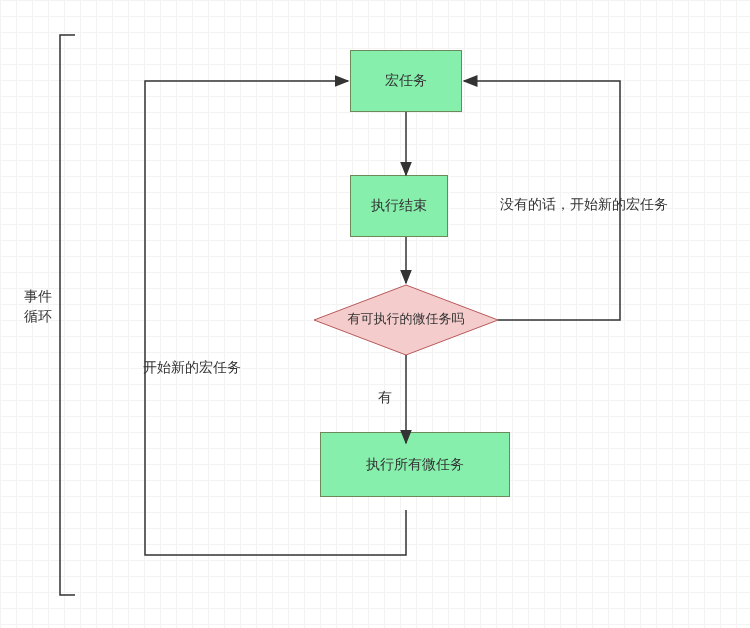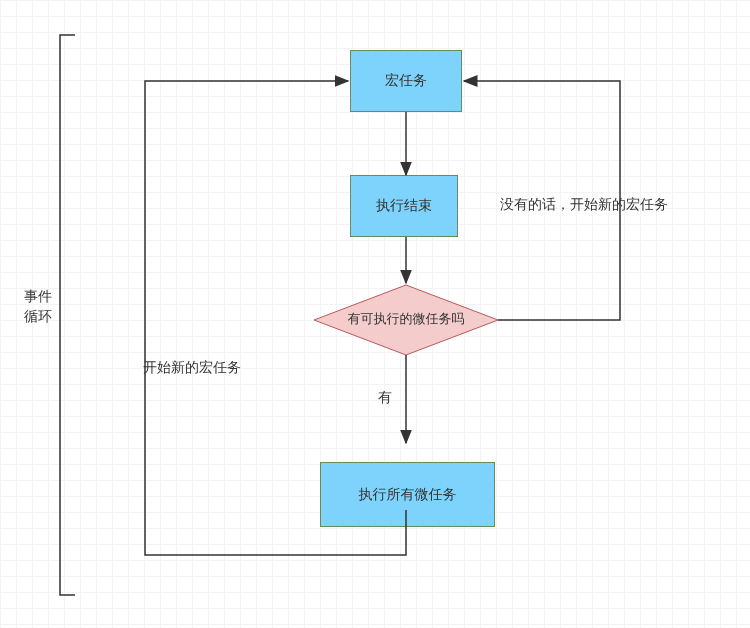--- a/index.html
+++ b/index.html
@@ -19,21 +19,21 @@
         linear-gradient(#e8e8e8 1px, transparent 1px),
         linear-gradient(90deg, #e8e8e8 1px, transparent 1px),
         linear-gradient(#d8d8d8 1px, transparent 1px),
         linear-gradient(90deg, #d8d8d8 1px, transparent 1px);
       background-size: 16px 16px, 16px 16px, 80px 80px, 80px 80px;
       opacity: 0.5;
     }
     .node-rect {
       position: absolute;
       border: 1px solid #6a8a5a;
-      background: #7dd3fc;
+      background: #86efac;
       display: flex;
       align-items: center;
       justify-content: center;
       font-size: 14px;
       color: #333;
     }
     .label {
       position: absolute;
       font-size: 14px;
       color: #333;
@@ -70,25 +70,25 @@
   </style>
 </head>
 <body>
 
 <div class="grid-bg"></div>
 
 <div class="node-rect" style="left:350px; top:50px; width:112px; height:62px;">
   <span>宏任务</span>
 </div>
 
-<div class="node-rect" style="left:350px; top:175px; width:108px; height:62px;">
+<div class="node-rect" style="left:350px; top:175px; width:98px; height:62px;">
   <span>执行结束</span>
 </div>
 
-<div class="node-rect" style="left:320px; top:462px; width:175px; height:65px;">
+<div class="node-rect" style="left:320px; top:432px; width:190px; height:65px;">
   <span>执行所有微任务</span>
 </div>
 
 <div class="label" style="left:24px; top:287px; text-align:right;">事件
 循环</div>
 
 <div class="label" style="left:500px; top:195px;">没有的话，开始新的宏任务</div>
 
 <div class="label" style="left:378px; top:388px;">有</div>
 

